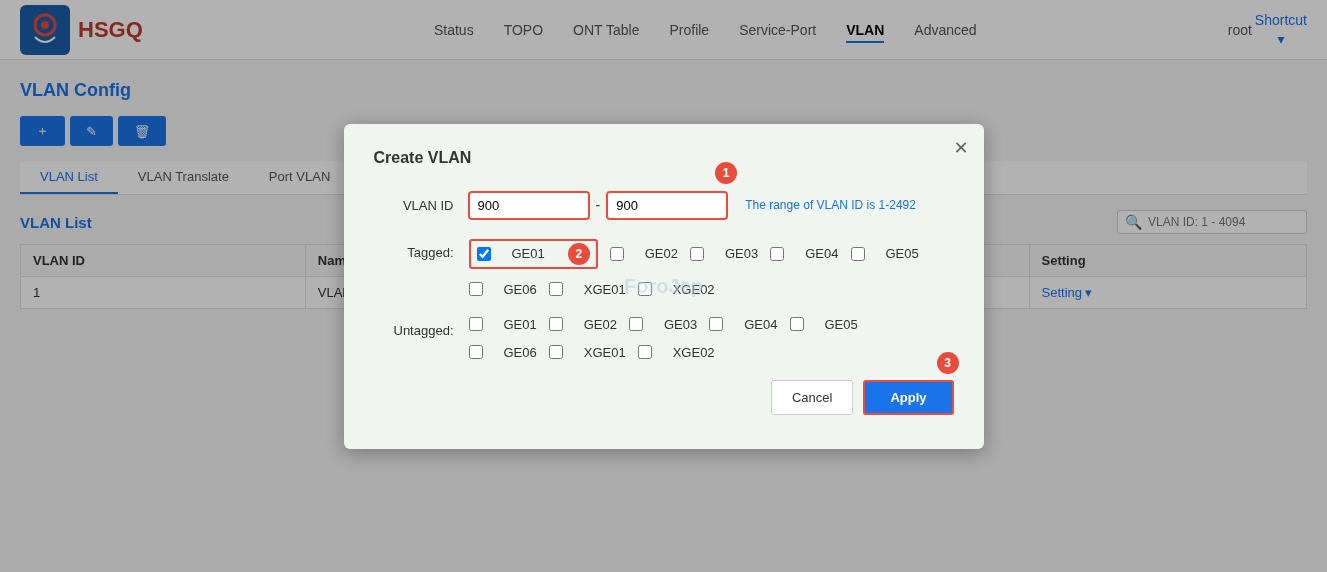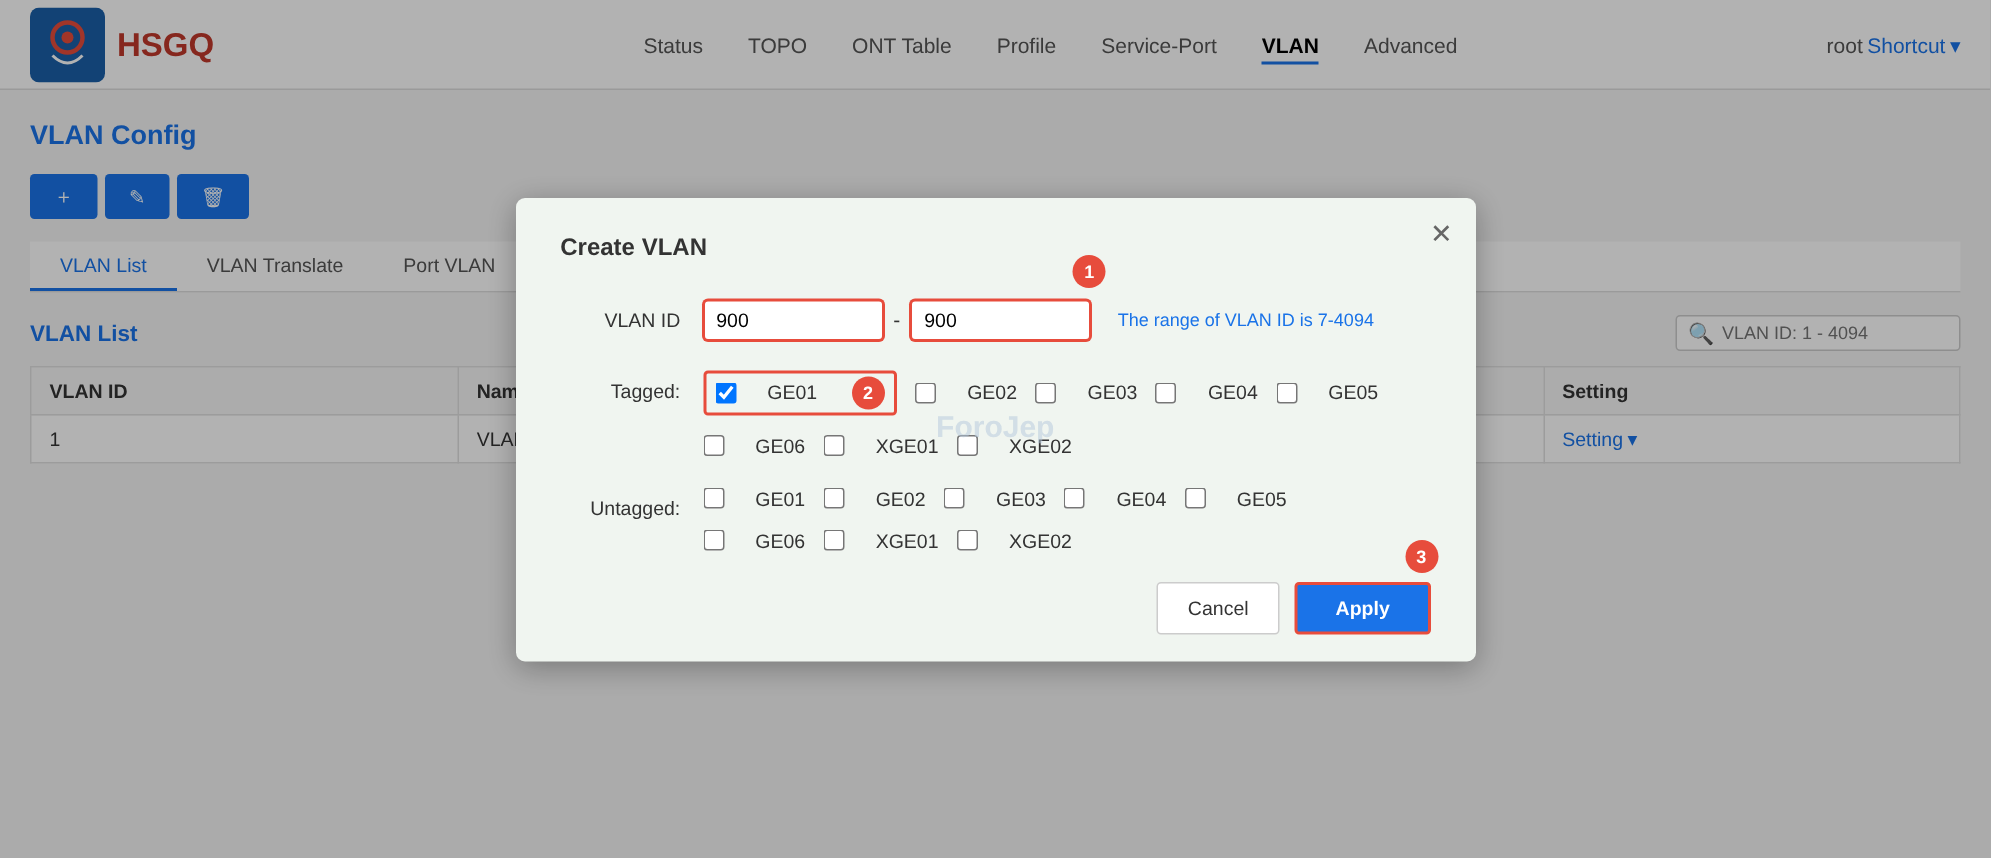--- a/index.html
+++ b/index.html
@@ -59,20 +59,21 @@
       color: #555;
       font-size: 14px;
     }
     .nav-shortcut {
       color: #1a73e8;
       font-size: 14px;
       cursor: pointer;
       display: flex;
       align-items: center;
       gap: 3px;
+      flex-direction: column;
     }
 
     
     .page-content {
       padding: 20px;
       background: #f5f5f5;
       min-height: 512px;
       position: relative;
     }
     .page-title {
@@ -185,21 +186,21 @@
       display: flex;
       align-items: center;
       justify-content: center;
     }
 
     
     .dialog {
       background: #f0f5f0;
       border-radius: 6px;
       width: 640px;
-      padding: 25px 30px 18px 30px;
+      padding: 25px 30px 34px 30px;
       position: relative;
       box-shadow: 0 4px 20px rgba(0,0,0,0.3);
     }
     .dialog-title {
       font-size: 16px;
       font-weight: bold;
       color: #333;
       margin-bottom: 25px;
     }
     .dialog-close {
@@ -444,21 +445,21 @@
 
     <div class="form-row">
       <div class="form-label">VLAN ID</div>
       <div class="form-content">
         <div class="vlan-id-group">
           <input class="vlan-id-input highlighted" type="text" value="900" style="">
           <span class="dash-sep">-</span>
           <input class="vlan-id-input highlighted" type="text" value="900" style="">
           <span class="step-badge step1-badge">1</span>
         </div>
-        <span class="vlan-range-hint">The range of VLAN ID is 7-4094</span>
+        <span class="vlan-range-hint">The range of VLAN ID is 1-2492</span>
       </div>
     </div>
 
     <div class="form-row">
       <div class="form-label">Tagged:</div>
       <div class="form-content">
         <div class="checkbox-row">
 
           <label class="checkbox-item highlighted">
             <input type="checkbox" checked="" style="">

